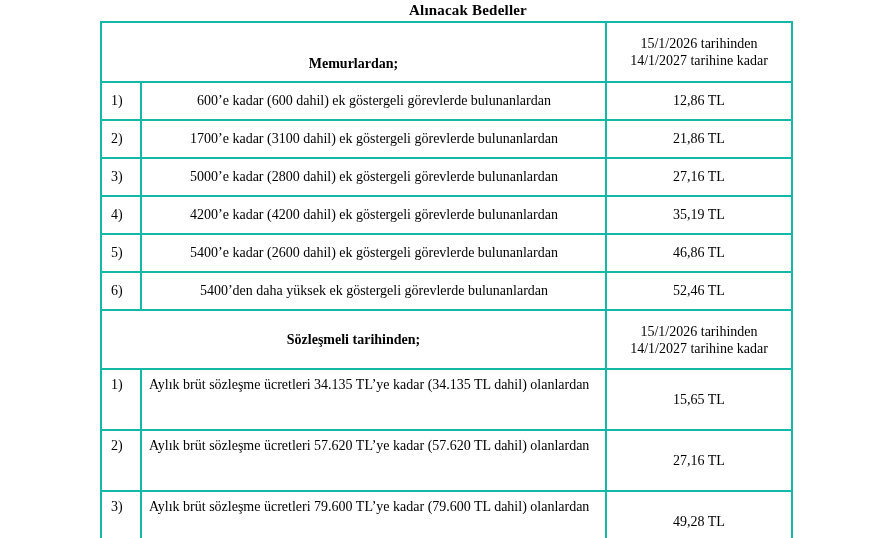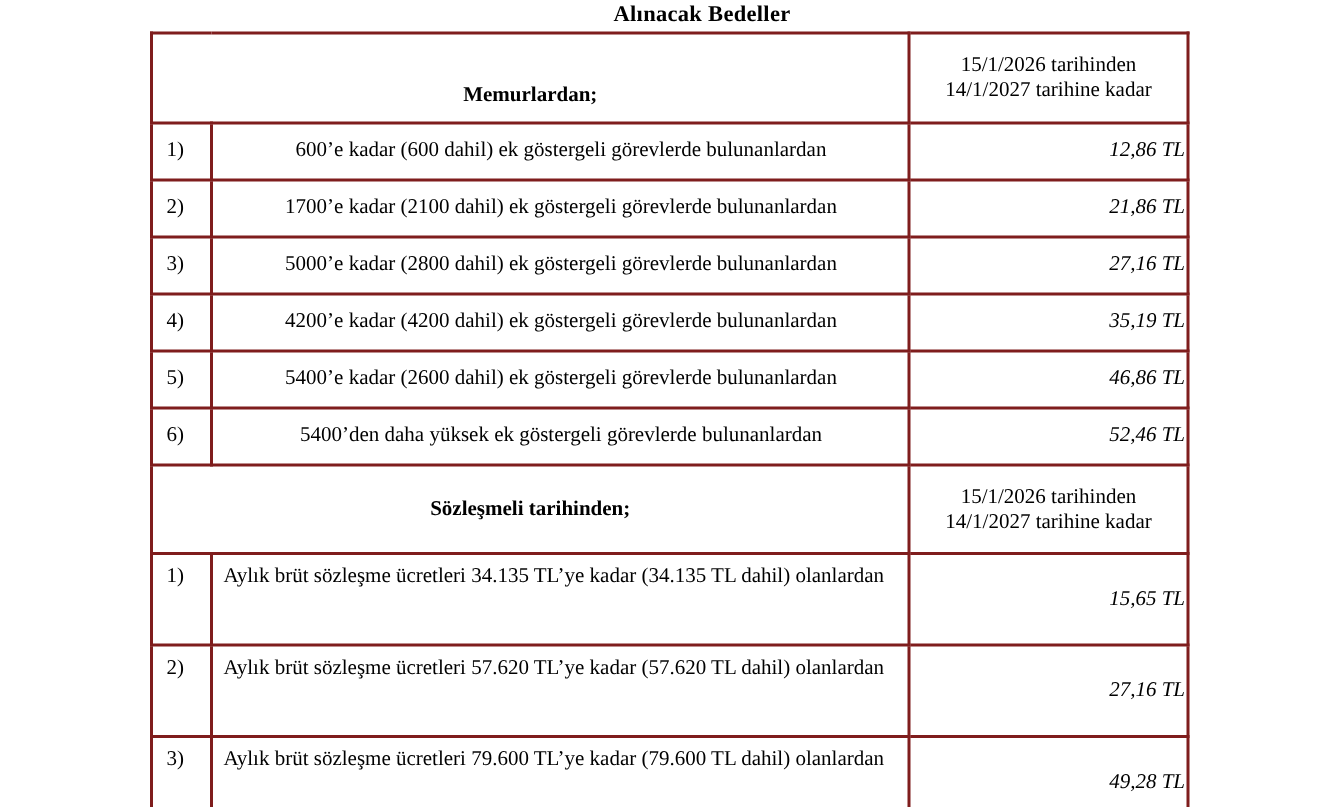--- a/index.html
+++ b/index.html
@@ -28,21 +28,21 @@
     left: 100px;
     width: 691px;
     border-collapse: collapse;
     table-layout: fixed;
     background: #fff;
   }
   col.c-no   { width: 40px; }
   col.c-desc { width: 465px; }
   col.c-val  { width: 186px; }
   .fees-table td {
-    border: 2px solid #7f1d1d;
+    border: 2px solid #14b8a6;
     font-size: 14px;
     color: #000;
     overflow: hidden;
   }
   tr.h1 td     { height: 48px; }
   tr.h2 td     { height: 49px; }
   tr.single td { height: 32px; }
   tr.double td { height: 51px; }
 
   td.section-label { text-align: center; font-weight: bold; }
@@ -68,23 +68,22 @@
     vertical-align: middle;
     padding: 2px 6px 2px 7px;
   }
   tr.double td.desc {
     text-align: justify;
     vertical-align: top;
     padding-top: 4px;
     line-height: 22px;
   }
   td.val {
-    text-align: right;
+    text-align: center;
     vertical-align: middle;
-    font-style: italic;
   }
 </style>
 </head>
 <body>
 
 <div class="page">
 
   <div class="doc-title">Alınacak Bedeller</div>
 
   <table class="fees-table">
@@ -101,21 +100,21 @@
 14/1/2027 tarihine kadar</td>
       </tr>
 
       <tr class="single">
         <td class="num">1)</td>
         <td class="desc">600’e kadar (600 dahil) ek göstergeli görevlerde bulunanlardan</td>
         <td class="val">12,86 TL</td>
       </tr>
       <tr class="single">
         <td class="num">2)</td>
-        <td class="desc">1700’e kadar (2100 dahil) ek göstergeli görevlerde bulunanlardan</td>
+        <td class="desc">1700’e kadar (3100 dahil) ek göstergeli görevlerde bulunanlardan</td>
         <td class="val">21,86 TL</td>
       </tr>
       <tr class="single">
         <td class="num">3)</td>
         <td class="desc">5000’e kadar (2800 dahil) ek göstergeli görevlerde bulunanlardan</td>
         <td class="val">27,16 TL</td>
       </tr>
       <tr class="single">
         <td class="num">4)</td>
         <td class="desc">4200’e kadar (4200 dahil) ek göstergeli görevlerde bulunanlardan</td>

